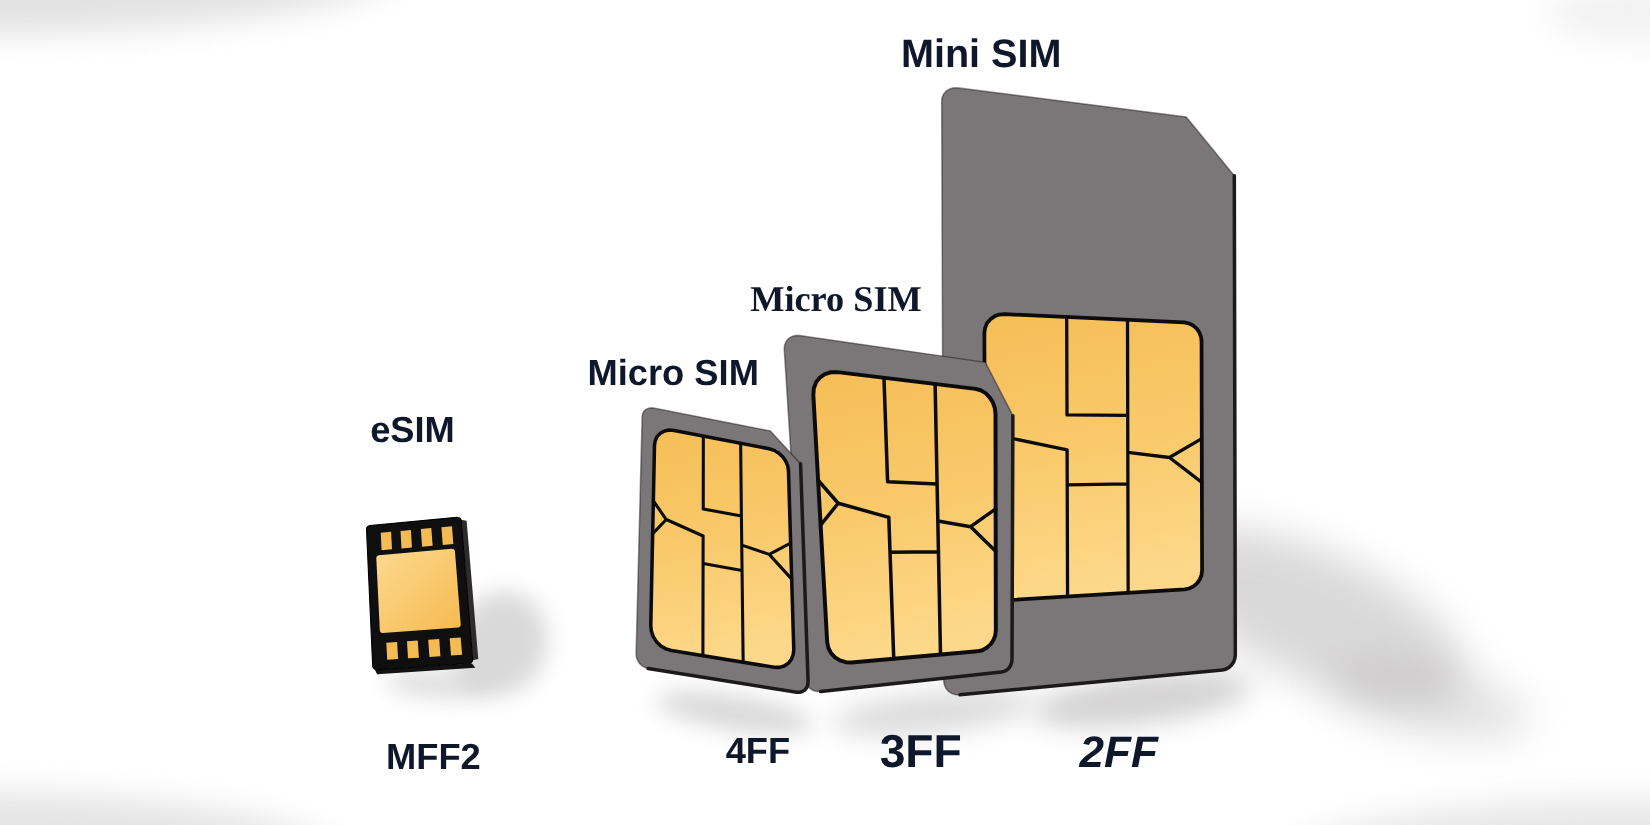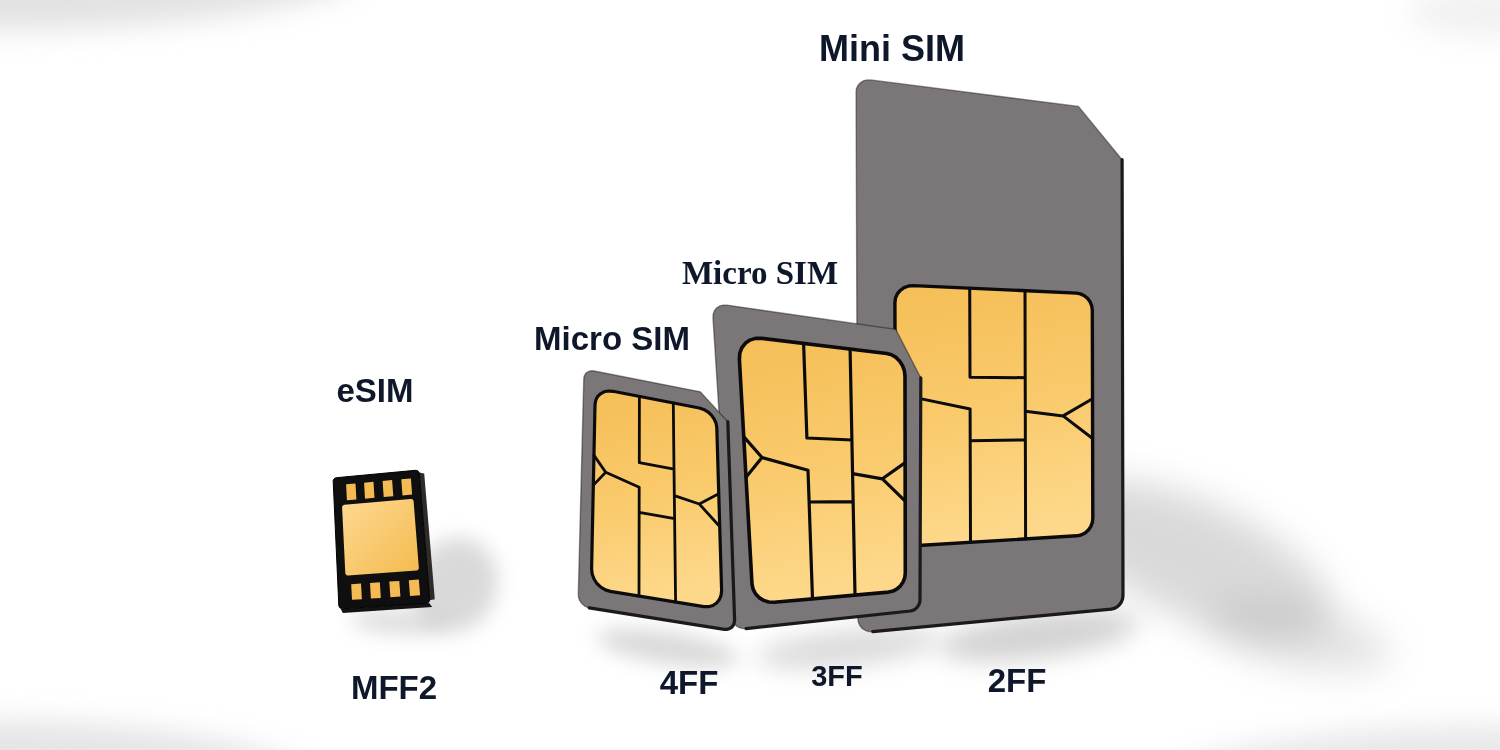--- a/index.html
+++ b/index.html
@@ -11,22 +11,22 @@
   .lbl{
     position:absolute;font-weight:700;color:#0f172a;line-height:1;
     transform:translateX(-50%);white-space:nowrap;
   }
   .lbl-mini {left:892px; top:31px;  font-size:36px;}
   .lbl-micro{left:760px; top:257px; font-size:33px;font-family:Liberation Serif, serif;}
   .lbl-nano {left:612px; top:322px; font-size:33px;}
   .lbl-esim {left:375px; top:374px; font-size:33px;}
   .lbl-mff2 {left:374px; top:671px; font-size:33px;margin-left:20px;}
   .lbl-4ff  {left:653px; top:666px; font-size:33px;margin-left:36px;}
-  .lbl-3ff  {left:837px; top:662px; font-size:29px;}
-  .lbl-2ff  {left:1017px;top:664px; font-size:33px;}
+  .lbl-3ff  {left:837px; top:662px; font-size:42px;}
+  .lbl-2ff  {left:1017px;top:664px; font-size:40px;font-style:italic;}
 </style>
 </head>
 <body>
 
 <div class="stage">
   <svg id="scene" width="1500" height="750" viewBox="0 0 1500 750">
       <defs>
         <linearGradient id="goldGrad" x1="0" y1="0" x2="0.15" y2="1">
           <stop offset="0%" stop-color="#f5be57"></stop>
           <stop offset="50%" stop-color="#f9c96a"></stop>

